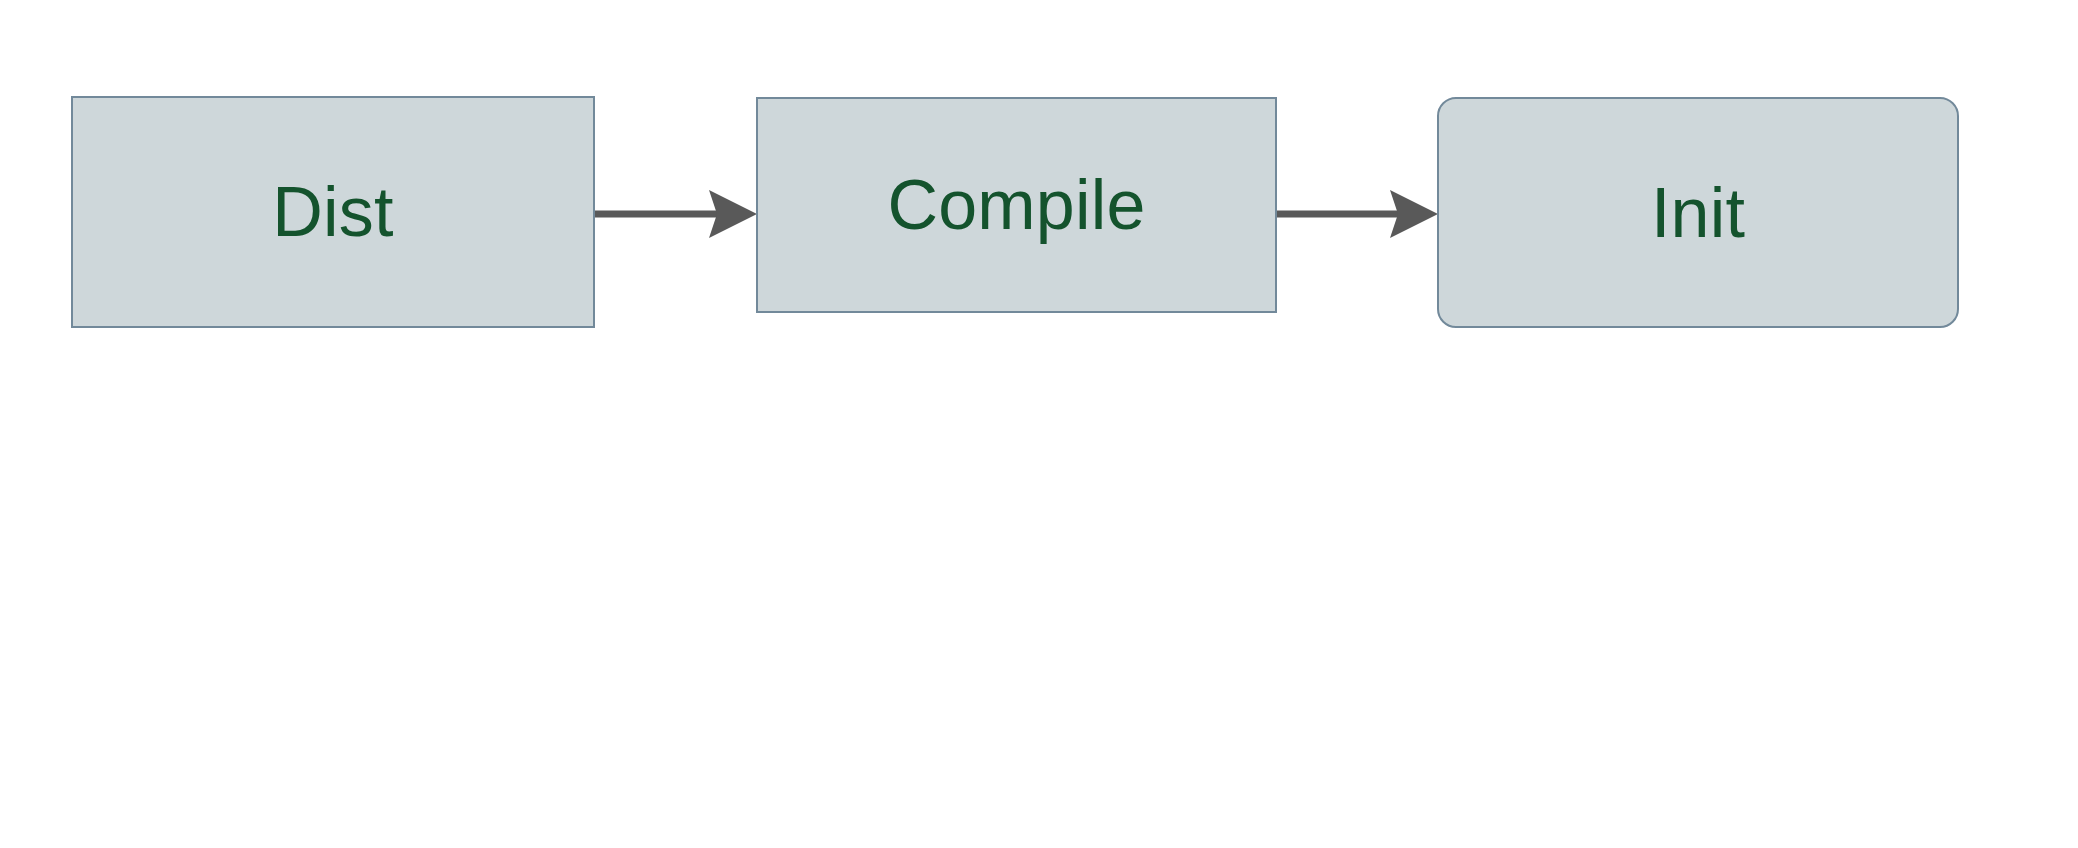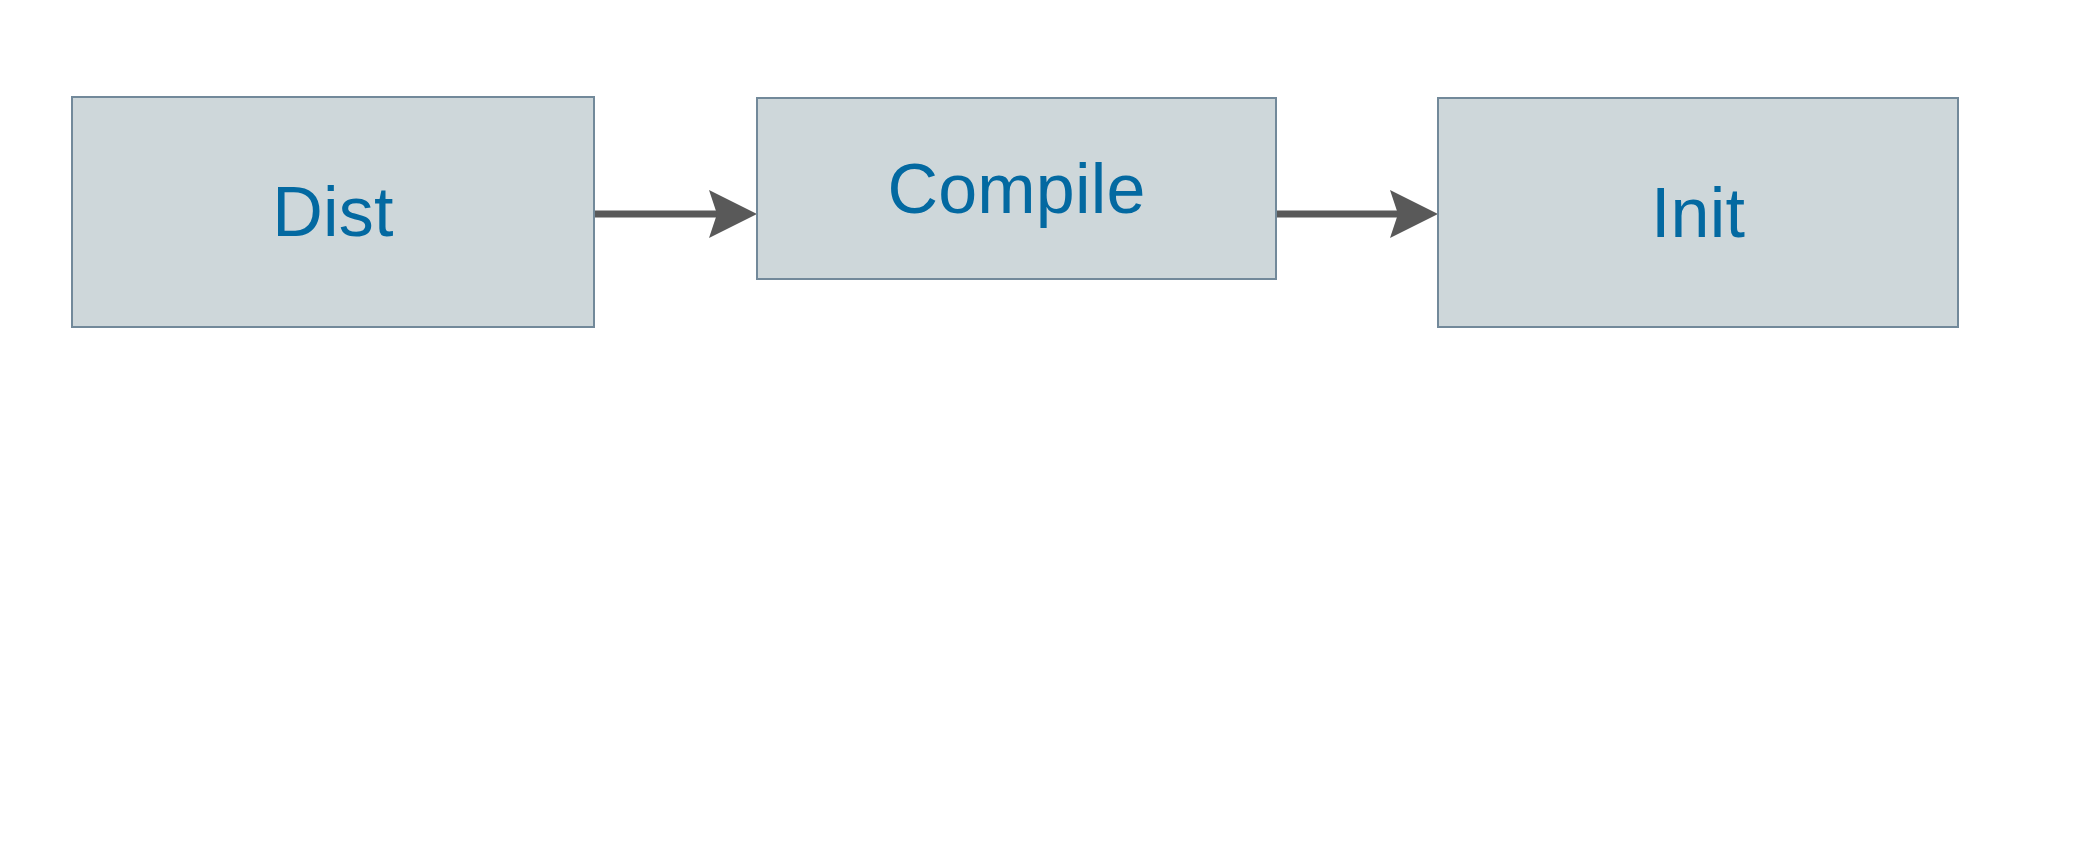--- a/index.html
+++ b/index.html
@@ -23,21 +23,21 @@
     background: #ced7da;
     border: 2px solid #72899a;
     display: flex;
     align-items: center;
     justify-content: center;
   }
   .node-label {
     font-family: "Liberation Sans", sans-serif;
     font-size: 70px;
     font-weight: 400;
-    color: #0369a1;
+    color: #14532d;
     line-height: 1;
     letter-spacing: 0.2px;
     white-space: nowrap;
     user-select: none;
   }
   .edge-layer {
     position: absolute;
     left: 0;
     top: 0;
     width: 2078px;
@@ -58,22 +58,22 @@
     <g>
       <line x1="1277" y1="214" x2="1414" y2="214" stroke="#595959" stroke-width="7" stroke-linecap="butt"></line>
       <path d="M 1438 214 L 1390 190 L 1398 214 L 1390 238 Z" fill="#595959"></path>
     </g>
   </svg>
 
   <div class="node" style="left:71px; top:96px; width:524px; height:232px;">
     <span class="node-label">Dist</span>
   </div>
 
-  <div class="node" style="left:756px; top:97px; width:521px; height:183px;">
+  <div class="node" style="left:756px; top:97px; width:521px; height:216px;">
     <span class="node-label">Compile</span>
   </div>
 
-  <div class="node" style="left:1437px; top:97px; width:522px; height:231px;">
+  <div class="node" style="left:1437px; top:97px; width:522px; height:231px;border-radius:19px;">
     <span class="node-label">Init</span>
   </div>
 
 
 </div>
 
 </body></html>

